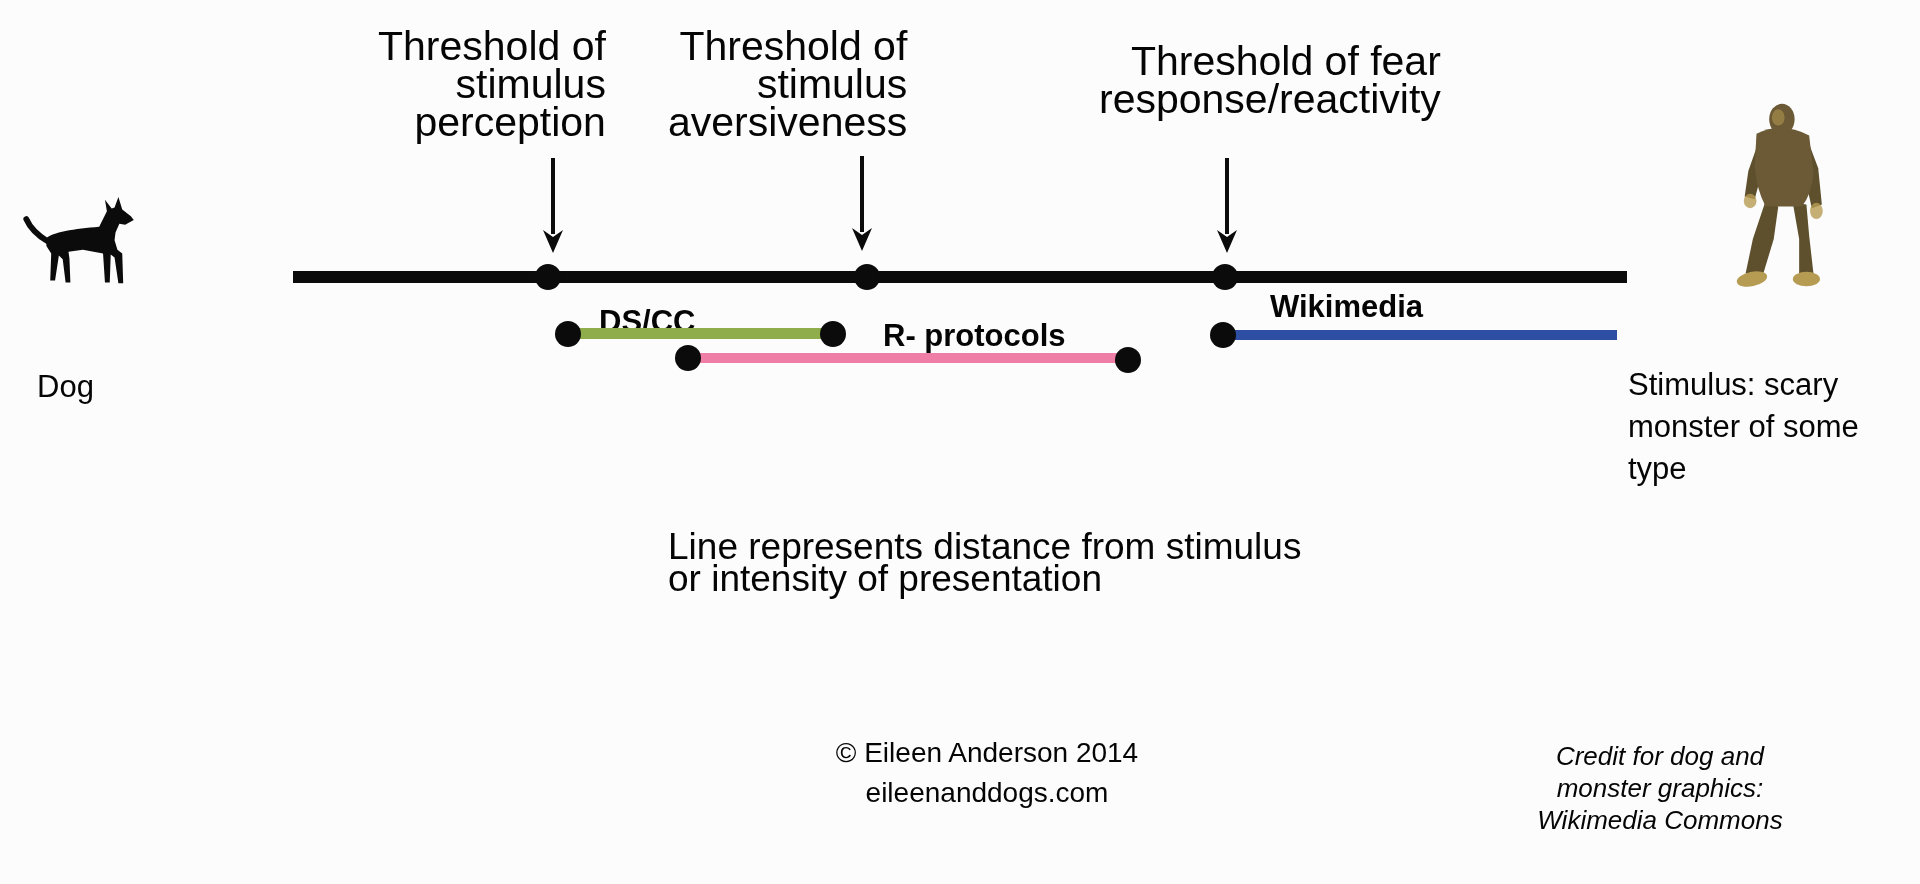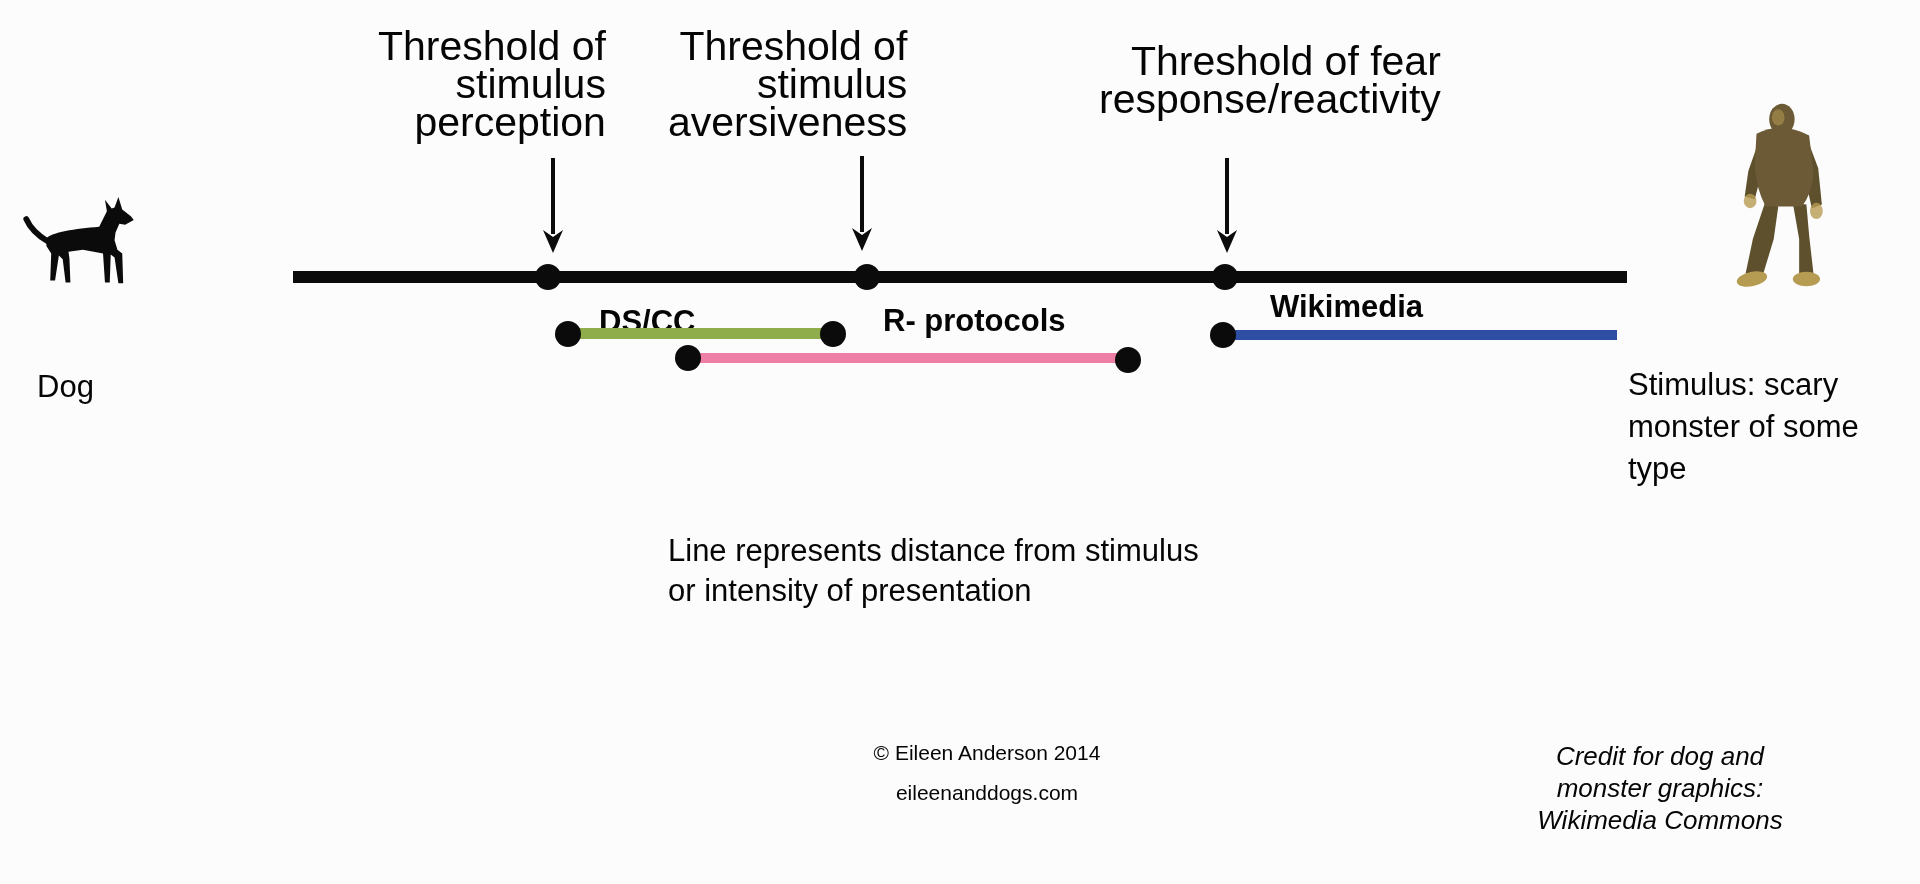--- a/index.html
+++ b/index.html
@@ -10,22 +10,22 @@
     color:#050505;
   }
   .abs { position:absolute; }
   .ml  { white-space:pre-line; }
   .thr-label { font-size:41px; line-height:38px; letter-spacing:0;text-align:right; }
   .seg-label { font-size:31px; font-weight:700; }
   .plain-label { font-size:31px; }
   .timeline { position:absolute; left:293px; top:271px; width:1334px; height:12px; background:#0b0b0b; }
   .dot { position:absolute; width:26px; height:26px; border-radius:50%; background:#0b0b0b; }
   .segline { position:absolute; height:11px; }
-  .caption { font-size:31px; line-height:40px; }
-  .copyright { font-size:21px; line-height:40px; text-align:center; }
+  .caption { font-size:37px; line-height:32px; }
+  .copyright { font-size:28px; line-height:40px; text-align:center; }
   .credit { font-size:26px; line-height:32px; font-style:italic; text-align:center; }
   svg { display:block; }
 </style>
 </head>
 <body>
 
 <div class="abs" style="left:22px; top:196px; width:116px; height:96px;">
   <svg width="116" height="96" viewBox="0 0 120 100">
     <path d="M25,44 C30,38 55,34 80,32 L88,16 L86,4 L93,13 L96,12 L100,1 L104,14
              L113,21 L116,25 L107,30 L101,29 L97,38 L96,46 L99,56 L104,60 L105,91
@@ -67,21 +67,21 @@
 <div class="timeline"></div>
 <div class="dot" style="left:535px; top:264px;"></div>
 <div class="dot" style="left:854px; top:264px;"></div>
 <div class="dot" style="left:1212px; top:264px;"></div>
 
 <div class="abs seg-label" style="left:599px; top:290px;margin-top:14px;">DS/CC</div>
 <div class="segline" style="left: 568px; top: 328px; width: 265px; background-color: rgb(143, 174, 75);"></div>
 <div class="dot" style="left:555px; top:321px;"></div>
 <div class="dot" style="left:820px; top:321px;"></div>
 
-<div class="abs seg-label" style="left:883px; top:303px;">R- protocols</div>
+<div class="abs seg-label" style="left:883px; top:318px;">R- protocols</div>
 <div class="segline" style="left: 688px; top: 353px; width: 440px; height: 10px; background-color: rgb(238, 126, 166);"></div>
 <div class="dot" style="left:675px; top:345px;"></div>
 <div class="dot" style="left:1115px; top:347px;"></div>
 
 <div class="abs seg-label" style="left:1270px; top:289px;">Wikimedia</div>
 <div class="segline" style="left: 1223px; top: 330px; width: 394px; height: 10px; background-color: rgb(46, 78, 164);"></div>
 <div class="dot" style="left:1210px; top:322px;"></div>
 
 <div class="abs" style="left:1722px; top:98px; width:118px; height:205px;">
   <svg width="118" height="205" viewBox="0 0 130 215">

